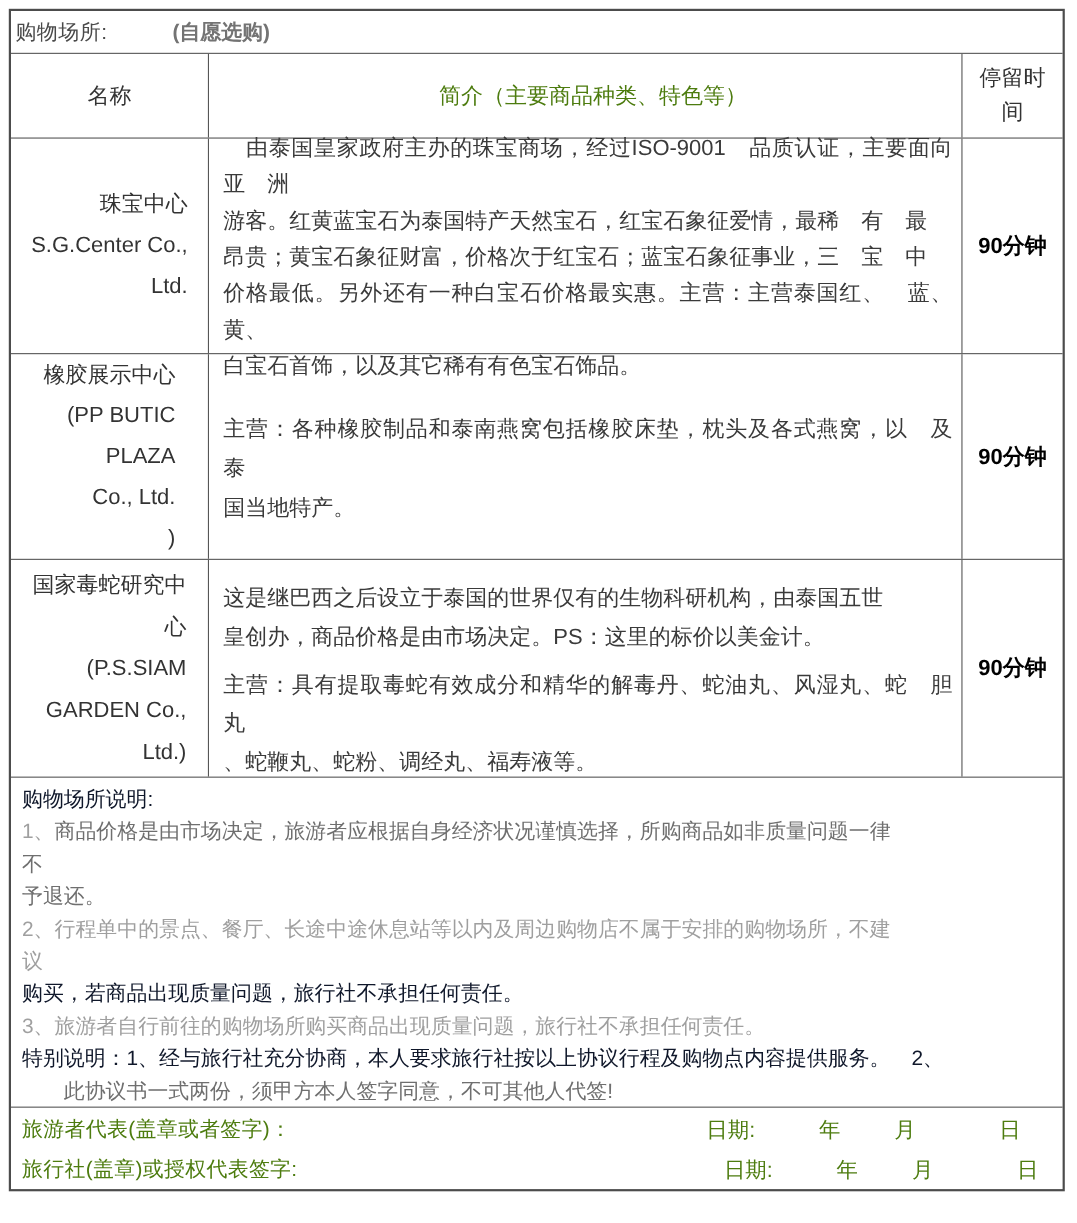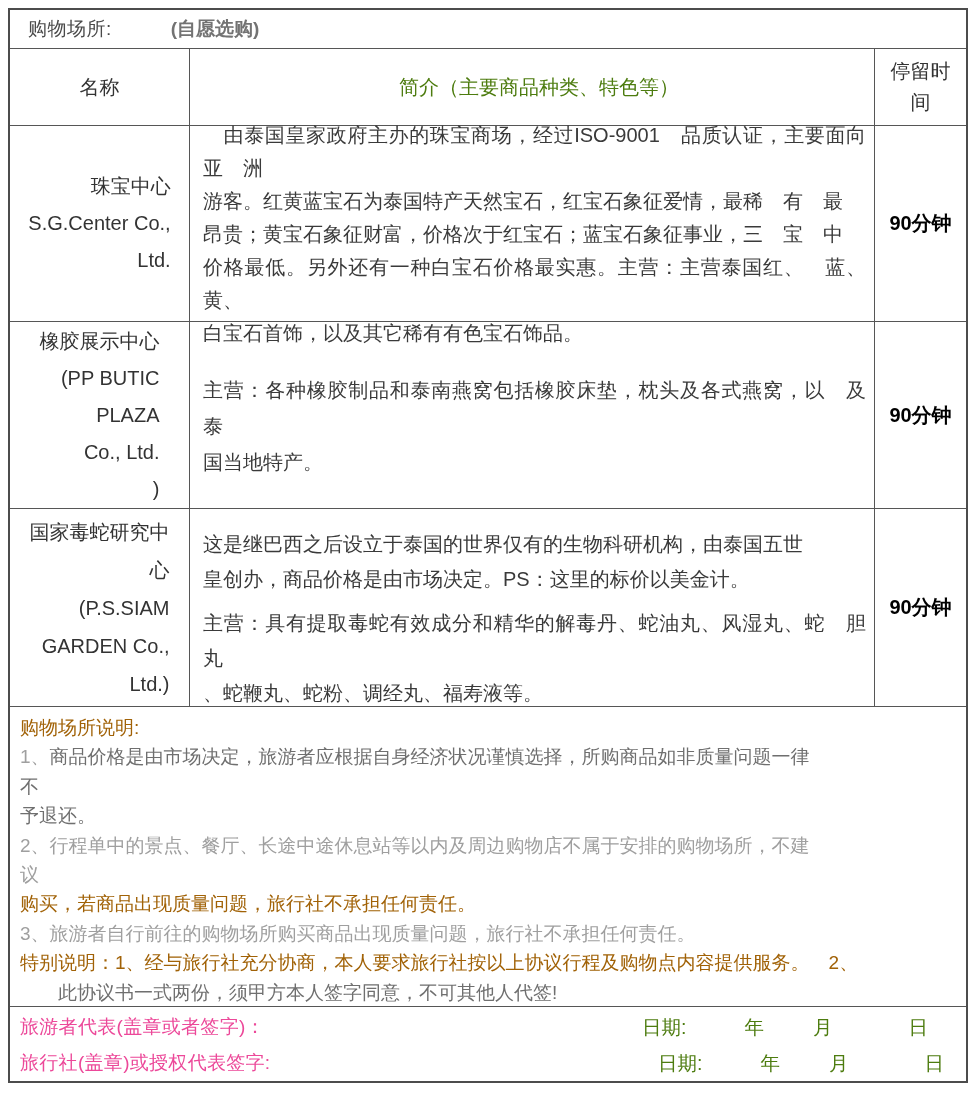--- a/index.html
+++ b/index.html
@@ -5,21 +5,21 @@
   html,body { margin:0; padding:0; background:#ffffff; }
   body {
     width:979px; height:1112px;
     font-family:"Liberation Sans","DejaVu Sans",sans-serif;
     -webkit-font-smoothing:antialiased;
   }
   .sheet { position:relative; width:979px; height:1112px; background:#fff; overflow:hidden; }
   .doc { position:absolute; left:8px; top:8px; width:956px; border:2px solid #4c4c4c; background:#fff; }
 
   
-  .title-row { height:38px; display:flex; align-items:center; padding-left:18px; box-sizing:border-box; }
+  .title-row { height:38px; display:flex; align-items:center; padding-left:4px; box-sizing:border-box; }
   .title-label { font-size:19px; color:#4a4a4a; letter-spacing:0.5px; }
   .title-note  { font-size:19px; color:#737373; font-weight:700; margin-left:59px; }
 
   
   .trow { display:flex; border-top:1px solid #565656; box-sizing:border-box; }
   .c-name  { width:180px; border-right:1px solid #565656; box-sizing:border-box;
              display:flex; align-items:center; justify-content:center; text-align:right; }
   .c-intro { width:685px; border-right:1px solid #565656; box-sizing:border-box; }
   .c-stay  { flex:1; display:flex; align-items:center; justify-content:center; text-align:center; }
 
@@ -44,28 +44,28 @@
   .row-3 .intro-text + .intro-text { margin-top:9px; }
   .intro-text:empty { display:none; }
 
   .stay-text { font-size:20px; color:#000000;font-weight:bold; }
 
   
   .notes { border-top:1px solid #565656; height:300px; box-sizing:border-box;
            padding:6px 10px 0 10px; font-size:19px; }
   .note-line { line-height:29.4px; white-space:pre; }
   .note-line.indent { padding-left:38px; }
-  .tone-dark  { color:#a16207; }
+  .tone-dark  { color:#0f172a; }
   .tone-mid   { color:#6f6f6f; }
   .tone-light { color:#9f9f9f; }
 
   
   .sig { border-top:1px solid #565656; height:75px; box-sizing:border-box; padding:2px 10px 0 10px; }
   .sig-row { display:flex; align-items:center; height:36px; }
-  .sig-label { font-size:19px; color:#ec4899; letter-spacing:0.3px; }
+  .sig-label { font-size:19px; color:#4d7c0f; letter-spacing:0.3px; }
   .date-group { margin-left:auto; display:flex; align-items:center; padding-right:28px;
                 color:#4d7c0f; font-size:19.5px; }
   .date-group .yr { margin-left:58px; }
   .date-group .mo { margin-left:49px; }
   .date-group .dy { margin-left:76px; }
   .date-group.shift { padding-right:12px; }
   .date-group.shift .dl { margin-left:18px; }
 </style>
 </head>
 <body>

